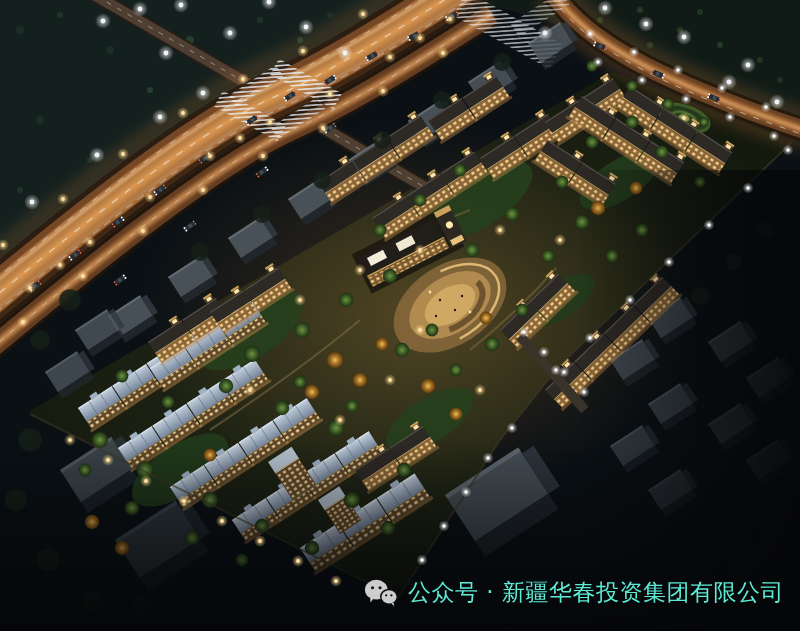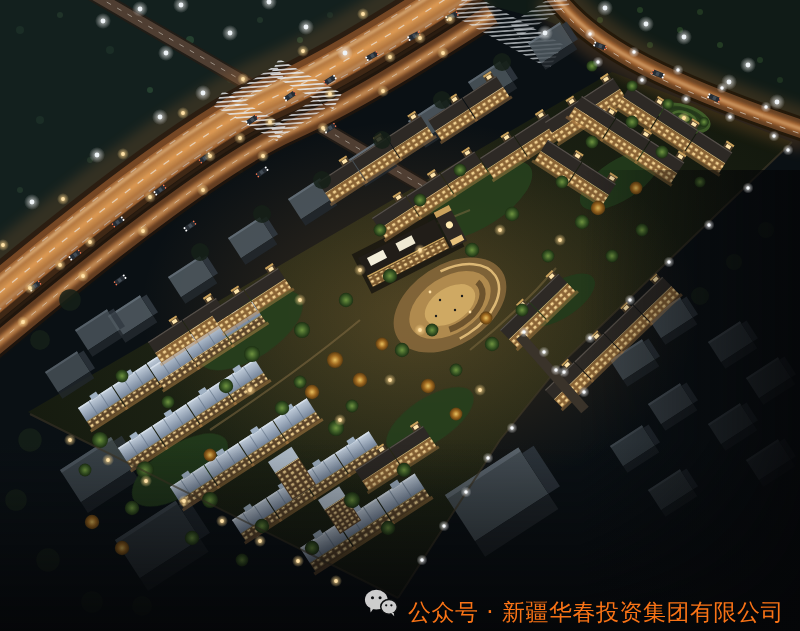--- a/index.html
+++ b/index.html
@@ -1,21 +1,21 @@
 <!DOCTYPE html>
 <html><head>
 <meta charset="utf-8">
 <style>
   html,body{margin:0;padding:0;background:#000;}
   .stage{position:relative;width:800px;height:631px;overflow:hidden;background:#07090b;
          font-family:"DejaVu Sans","Liberation Sans",sans-serif;}
   .stage svg.scene{position:absolute;left:0;top:0;}
   .caption{position:absolute;left:364px;top:577px;display:flex;align-items:center;gap:10px;z-index:5;}
-  .caption-text{font-size:23px;letter-spacing:.5px;color:#f97316;white-space:nowrap;
-                font-family:"DejaVu Sans","Liberation Sans",sans-serif;margin-top:20px;}
+  .caption-text{font-size:23px;letter-spacing:.5px;color:#5eead4;white-space:nowrap;
+                font-family:"DejaVu Sans","Liberation Sans",sans-serif;}
   .wechat{display:block;}
 </style>
 </head>
 <body>
 
 <div class="stage">
 <svg class="scene" width="800" height="631" viewBox="0 0 800 631">
   <defs>
     <linearGradient id="lgBlue" x1="0" y1="0" x2="0" y2="1">
       <stop offset="0" stop-color="#c3cfdc"></stop>

